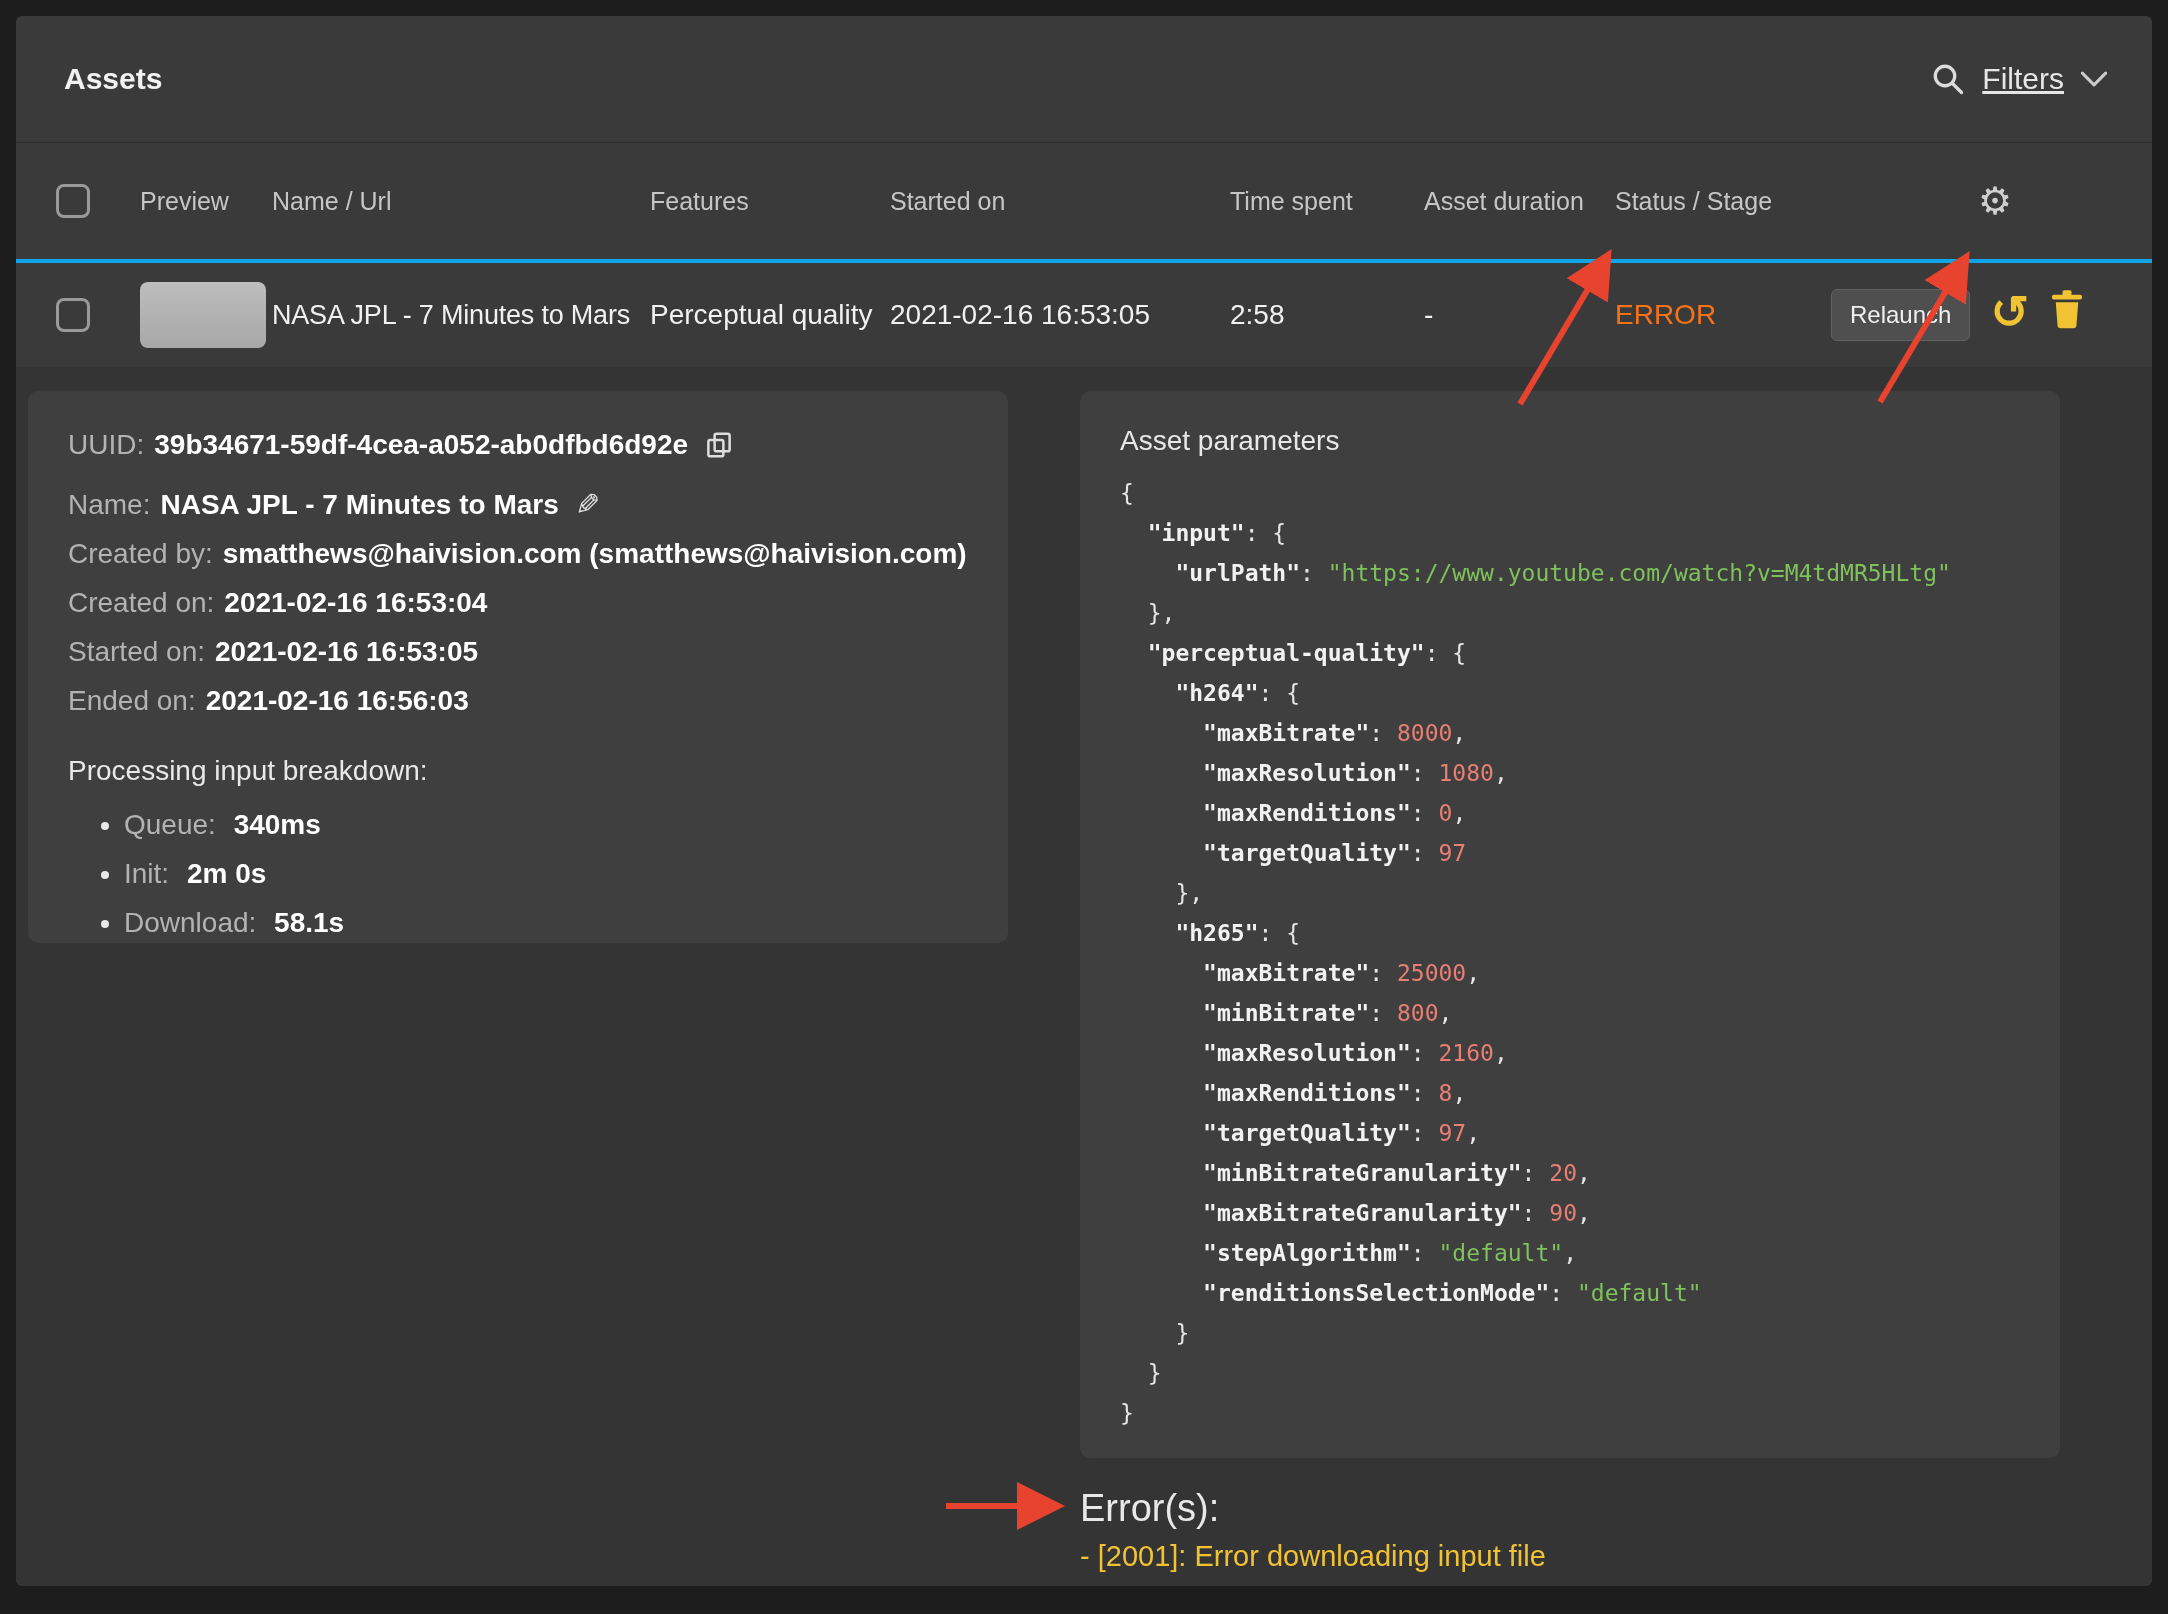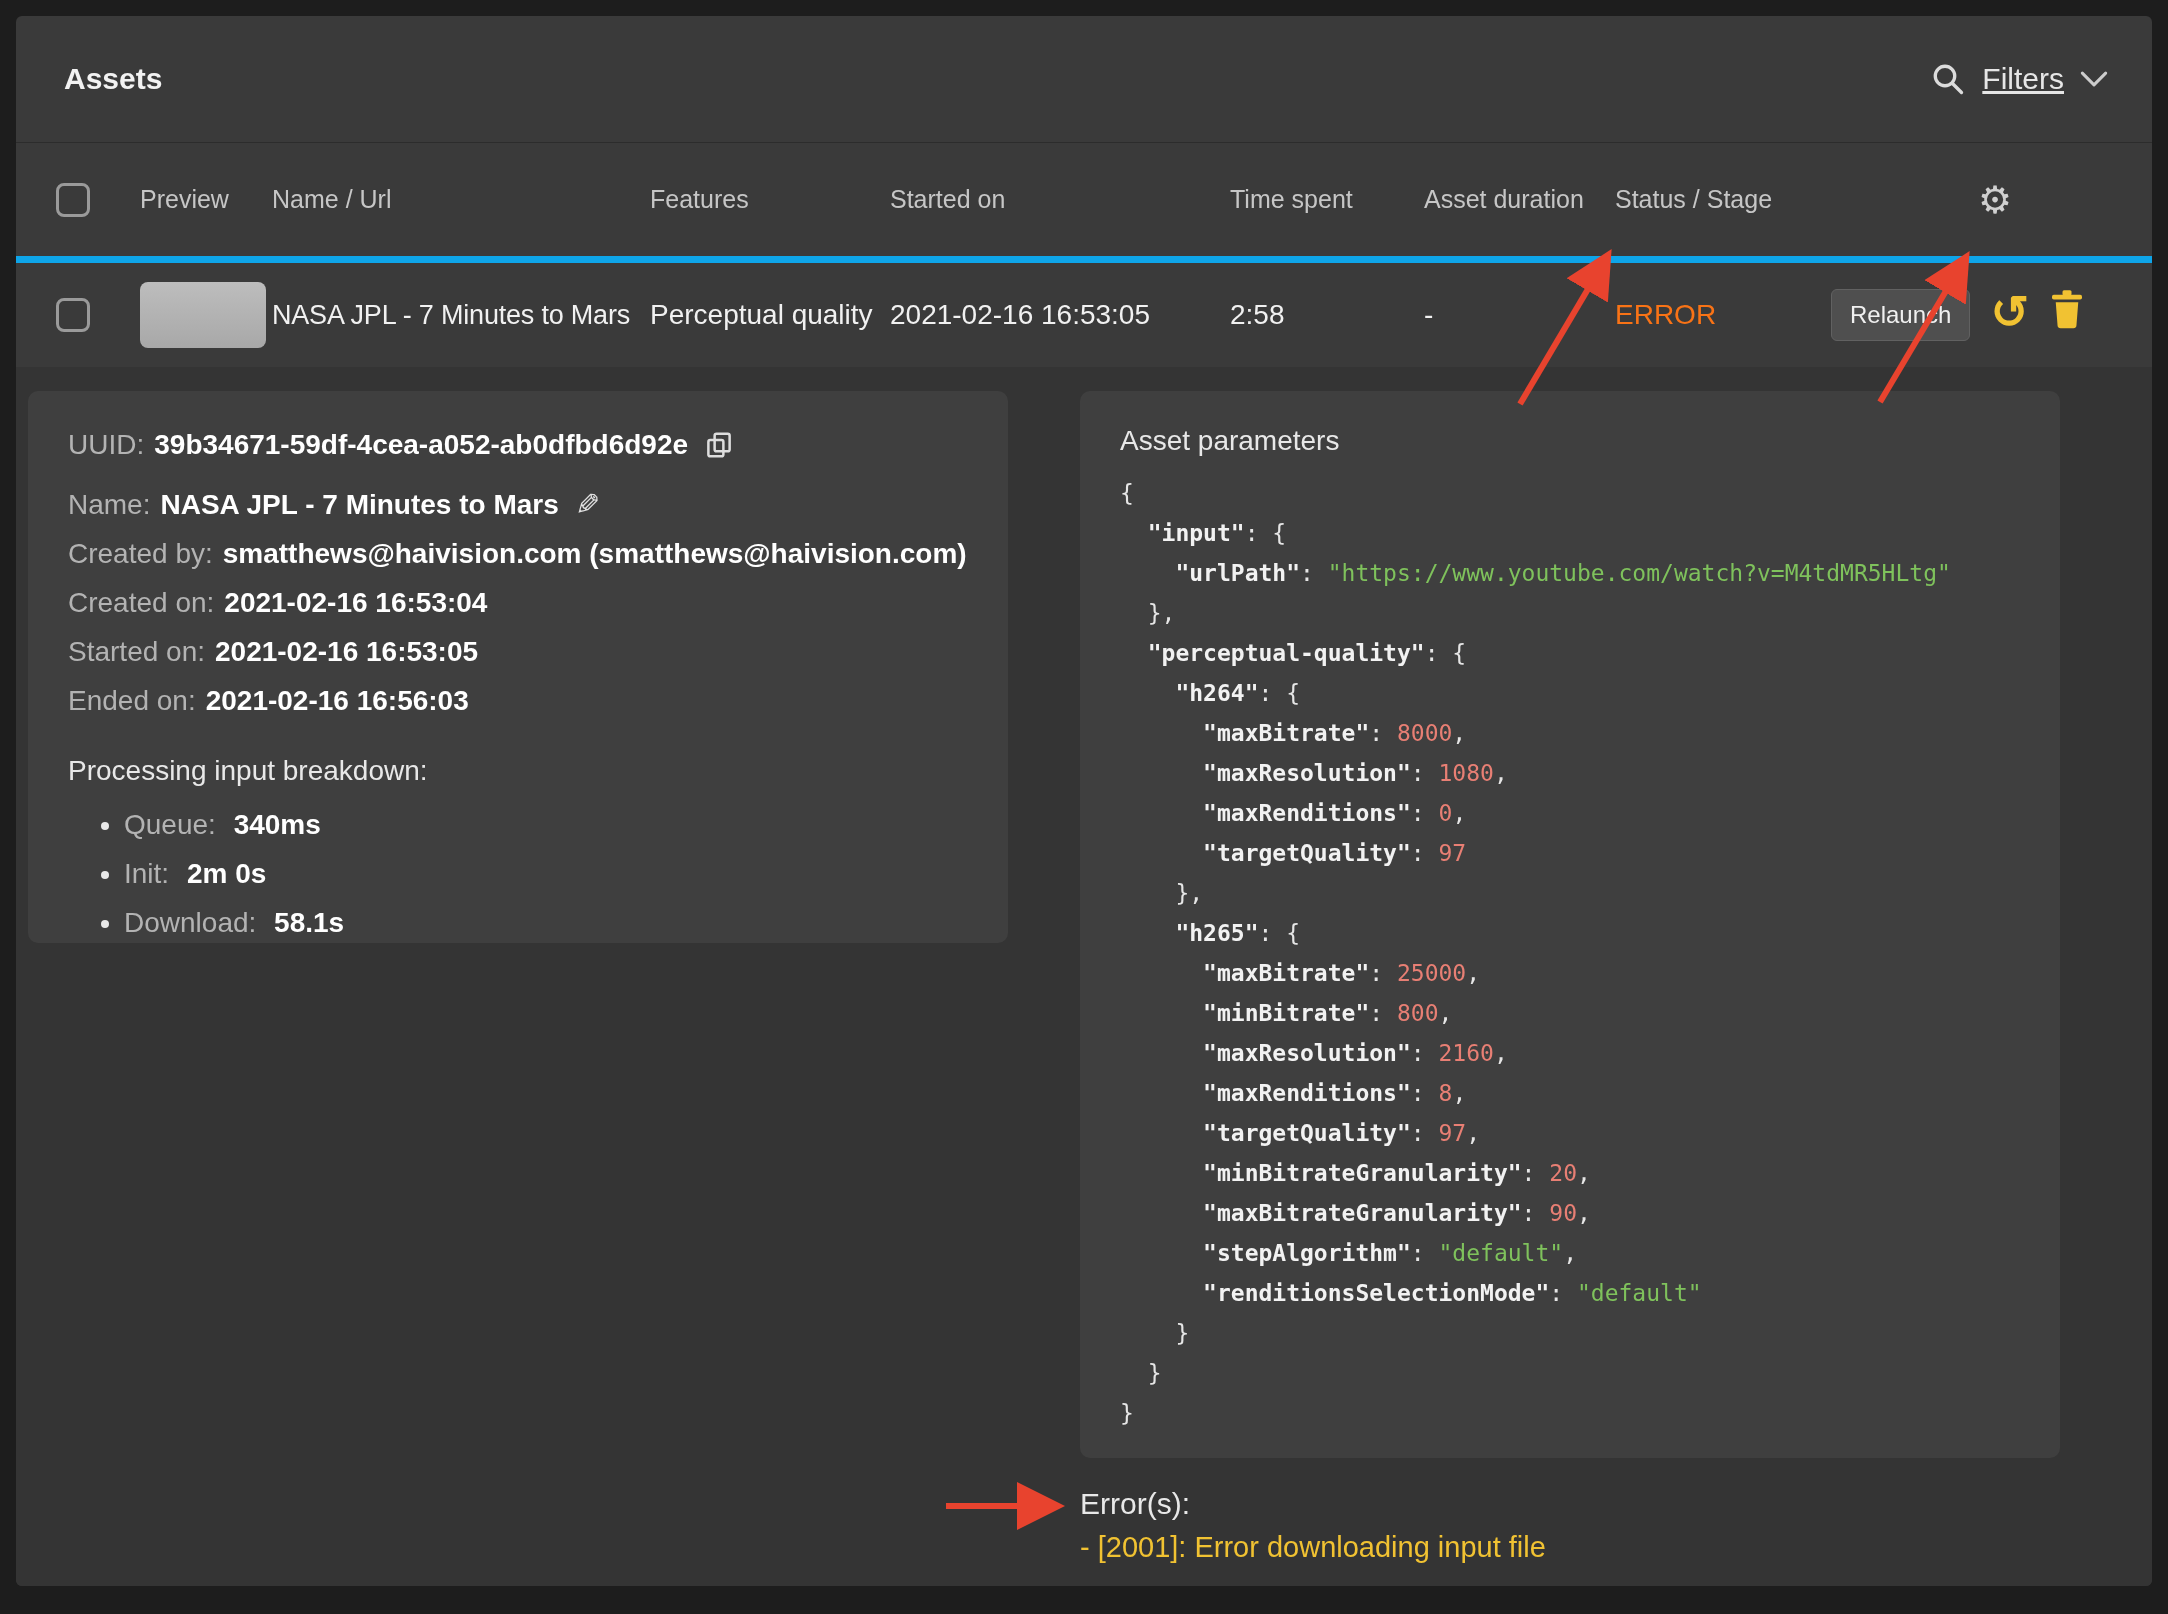--- a/index.html
+++ b/index.html
@@ -13,21 +13,21 @@
   .filters { margin-left:auto; display:flex; align-items:center; gap:16px; color:#e6e6e6; font-size:30px; cursor:pointer;text-decoration:underline; }
   .icon-svg { display:block; }
 
   
   .thead, .trow {
     display:grid;
     grid-template-columns: 84px 132px 378px 240px 340px 194px 191px 216px 1fr;
     align-items:center;
     padding:0 70px 0 40px;
   }
-  .thead { height:120px; border-bottom:7px solid #0ea5e9; position:relative; }
+  .thead { height:120px; border-bottom:4px solid #0ea5e9; position:relative; }
   .th { font-size:25px; color:#c6c6c6; }
   .gear { position:absolute; right:140px; top:50%; transform:translateY(-50%); font-size:38px; color:#cfcfcf; cursor:pointer; line-height:1; }
   .trow { height:104px; }
   .td { font-size:28px; color:#f1f1f1; white-space:nowrap; }
   .td-name { font-size:27px; letter-spacing:-0.2px; }
   .checkbox { width:34px; height:34px; border:3px solid #9a9a9a; border-radius:8px; background:transparent; cursor:pointer; }
   .thumb { width:126px; height:66px; border-radius:8px; background:linear-gradient(#bdbdbd,#a8a8a8); }
   .status-error { color:#f97316; font-size:28px; }
   .actions { display:flex; align-items:flex-start; gap:20px; }
   .btn-relaunch { background:#4f4f4f; border:1px solid #616161; border-radius:6px; color:#f0f0f0; font-size:24px; font-family:"Liberation Sans",sans-serif; padding:11px 18px; cursor:pointer; }
@@ -53,21 +53,21 @@
   
   .params-title { font-size:28px; color:#e8e8e8; margin-bottom:16px; }
   .code { font-family:"DejaVu Sans Mono", monospace; font-size:23px; line-height:40px; white-space:pre; color:#e6e6e6; }
   .t-p { color:#e6e6e6; }
   .t-k { color:#f2f2f2; font-weight:700; }
   .t-n { color:#e87f74; }
   .t-s { color:#7fc25c; }
 
   
   .errors { position:absolute; left:1064px; top:1120px; }
-  .err-title { font-size:30px; color:#e8e8e8; margin-bottom:10px; }
+  .err-title { font-size:38px; color:#e8e8e8; margin-bottom:10px; }
   .err-msg { font-size:29px; color:#f1c232; }
 
   
   .overlay { position:absolute; left:0; top:0; width:2168px; height:1614px; pointer-events:none; z-index:50; }
 </style>
 </head>
 <body>
 
 <div class="app">
 

